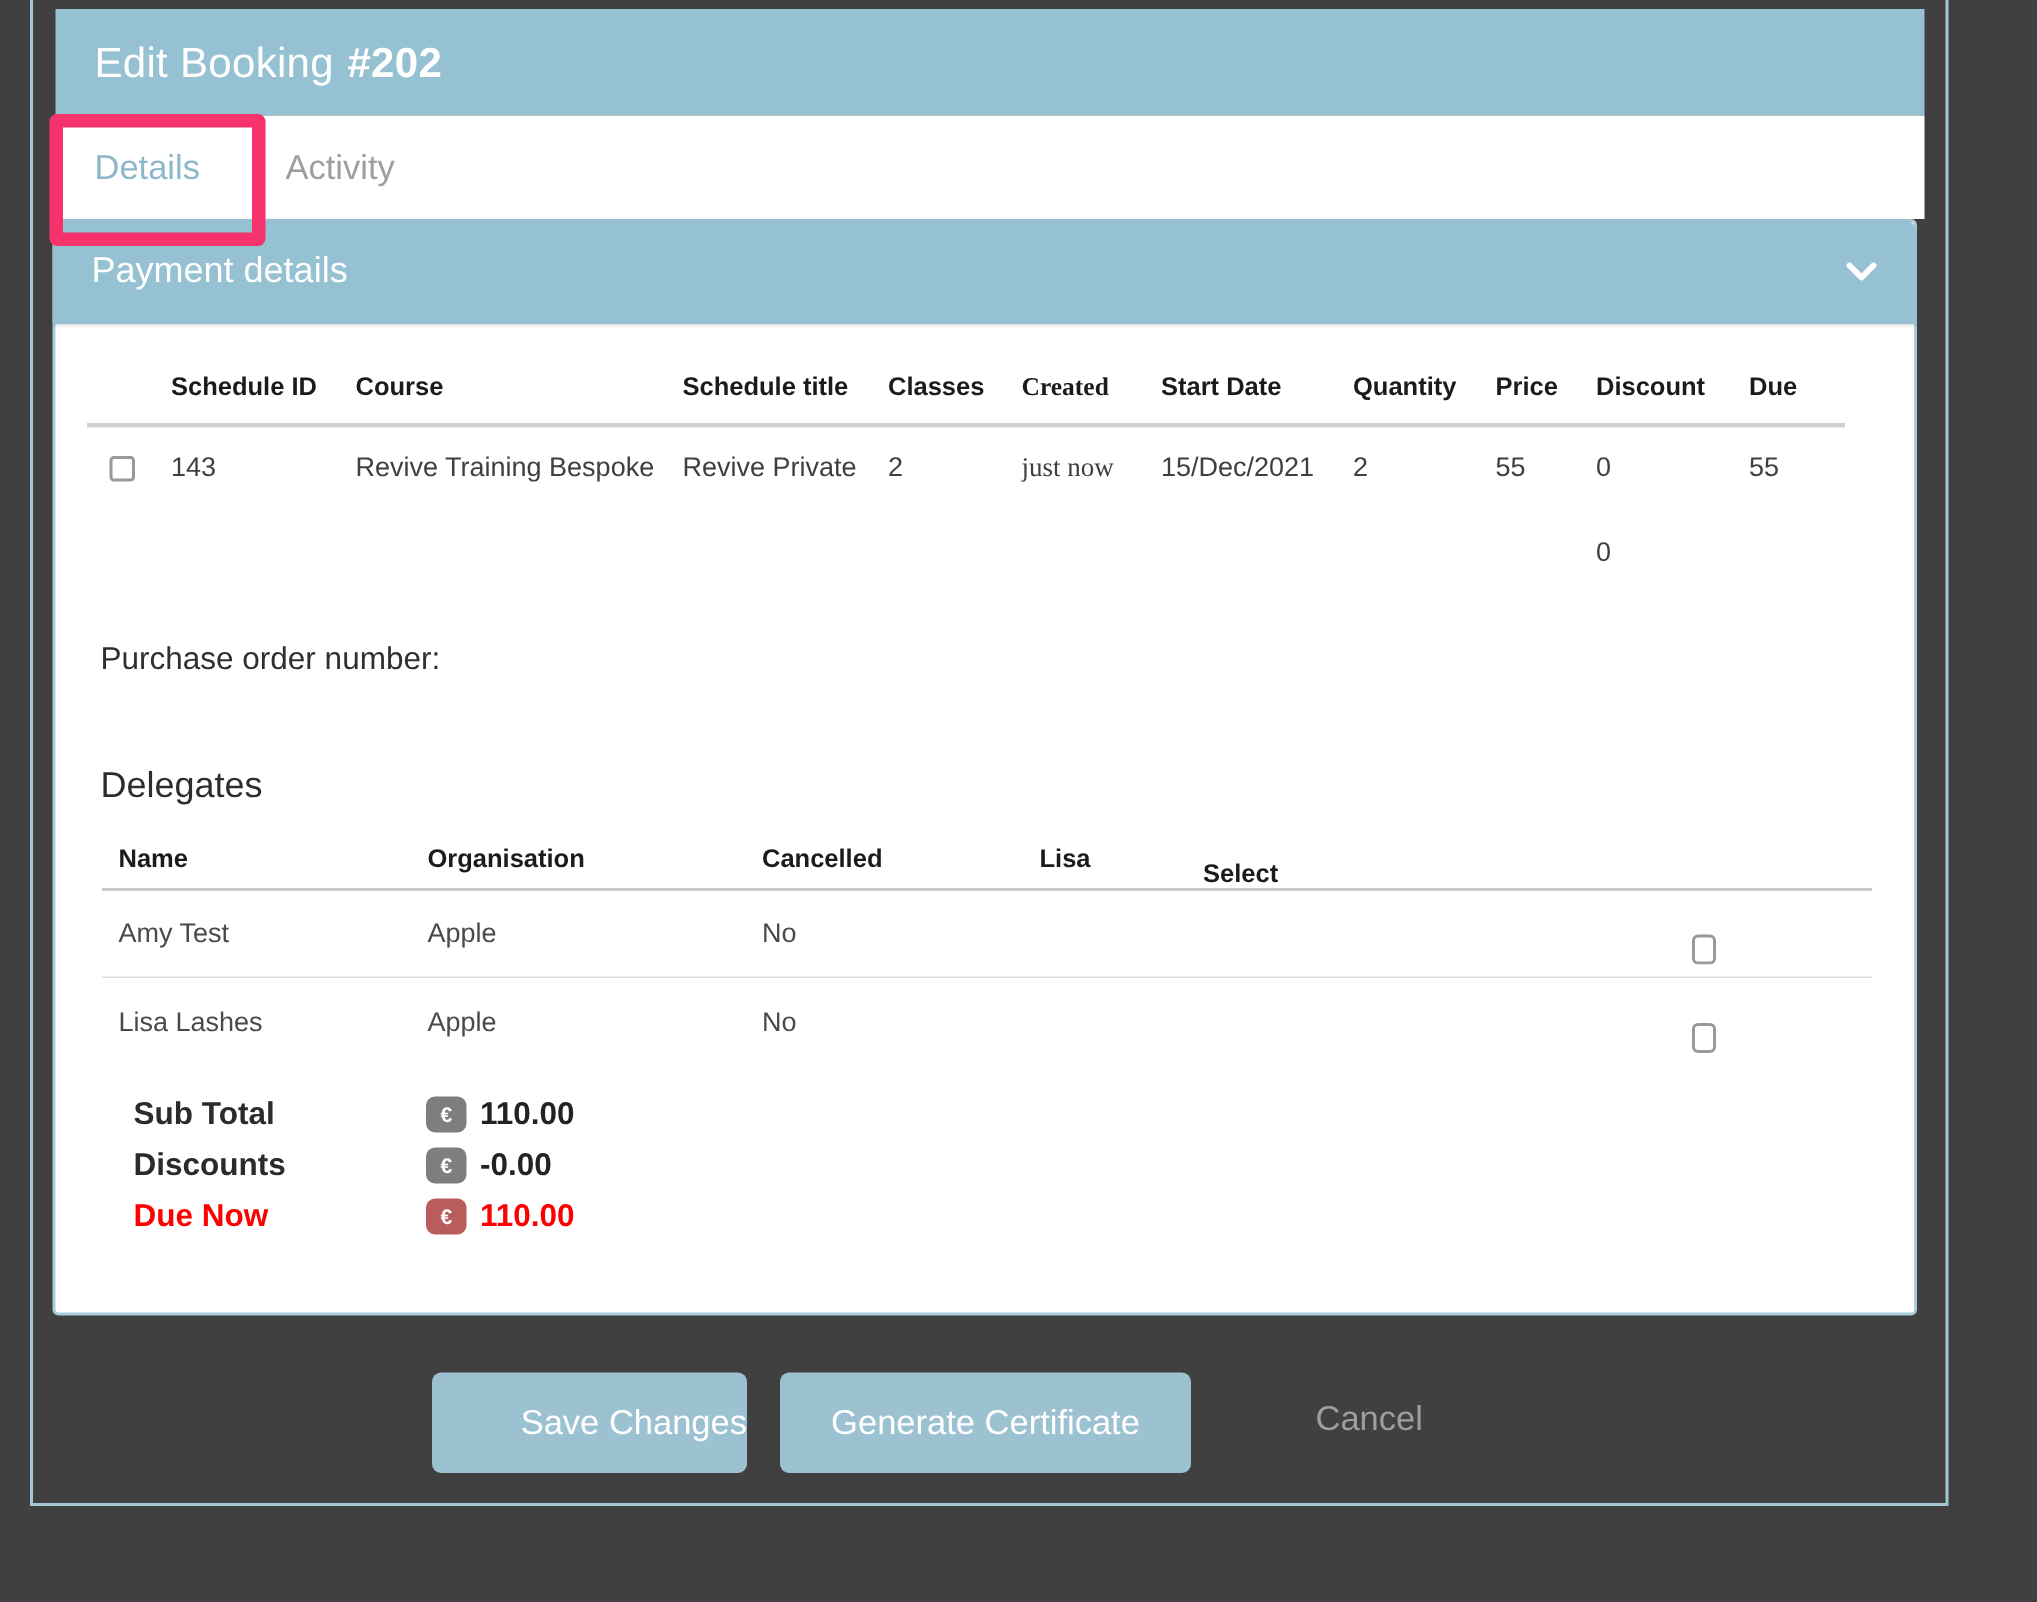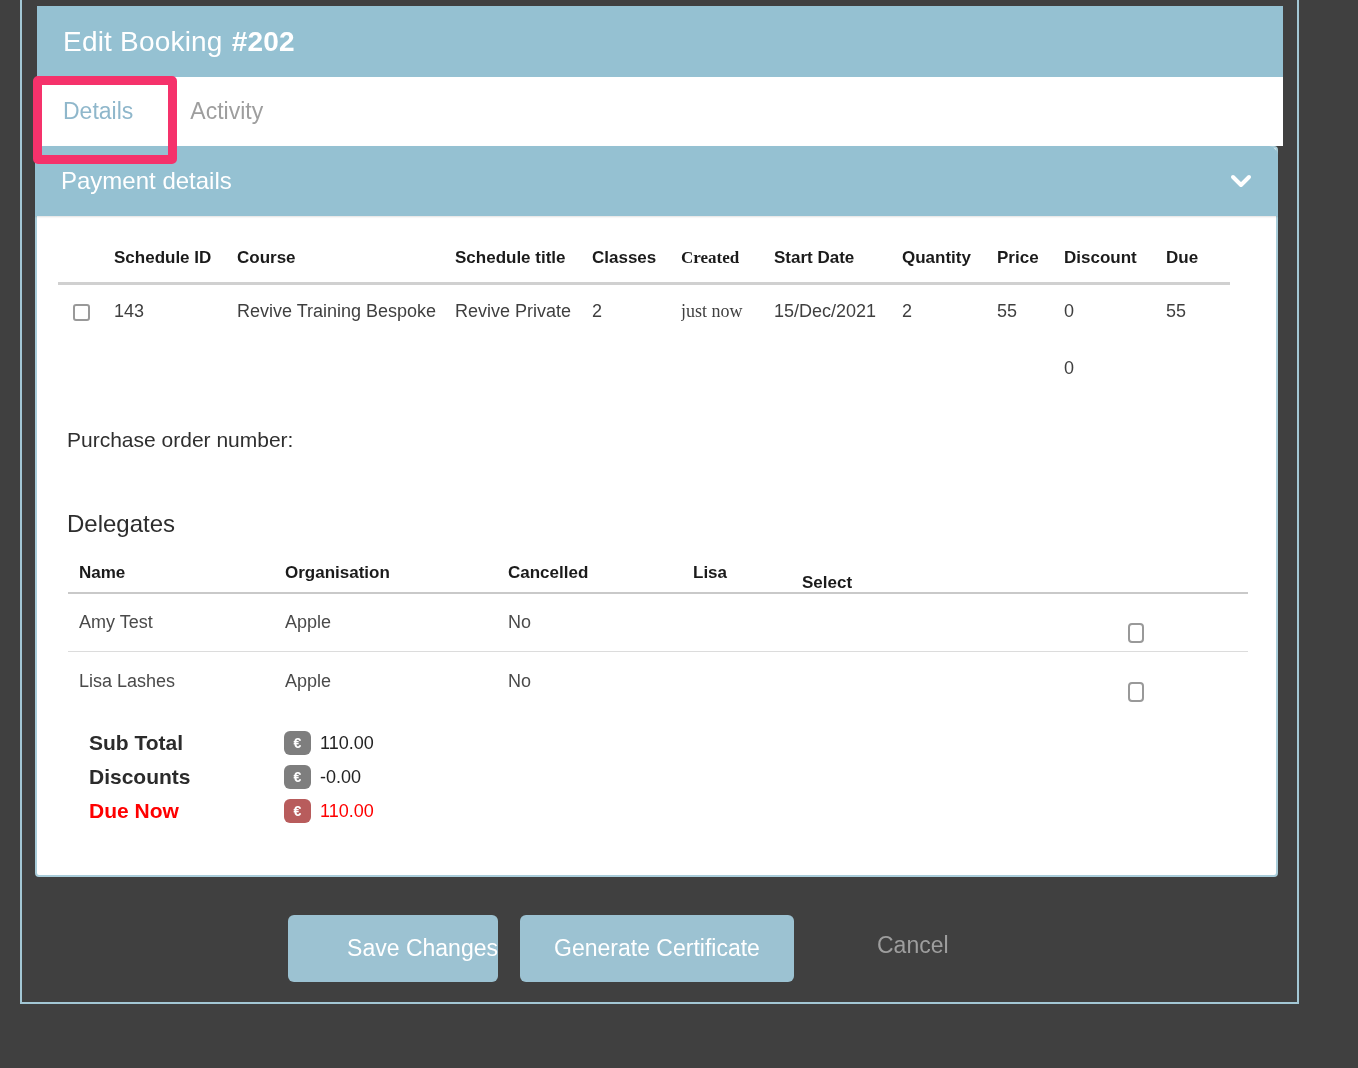--- a/index.html
+++ b/index.html
@@ -83,21 +83,21 @@
   .dc-reason { width:326px; }
   .dc-files { width:109px; }
   .dc-select { width:131px;margin-top:20px; }
 
   
   .totals { position:absolute; left:52px; top:578px; }
   .tot-row { display:flex; align-items:center; height:34px; }
   .tot-label { width:195px; font-size:21px; font-weight:700; color:#2b2b2b; }
   .tot-badge { width:27px; height:24px; border-radius:6px; background:#7e7e7e; color:#fff;
                font-size:14px; font-weight:700; display:flex; align-items:center; justify-content:center; }
-  .tot-value { margin-left:9px; font-size:18px; font-weight:400; color:#232323; }
+  .tot-value { margin-left:9px; font-size:21px; font-weight:700; color:#232323; }
   .tot-row.due .tot-label { color:#fe0000; }
   .tot-row.due .tot-badge { background:#b85c5c; }
   .tot-row.due .tot-value { color:#fe0000; }
 
   
   .btn { position:absolute; top:915px; height:67px; background:#9cc2d2; border:none;
          border-radius:6px; color:#fff; font-size:23px; font-family:"Liberation Sans", sans-serif;
          cursor:pointer; }
   .btn-save { left:288px; width:210px;text-align:right; }
   .btn-generate { left:520px; width:274px; }

